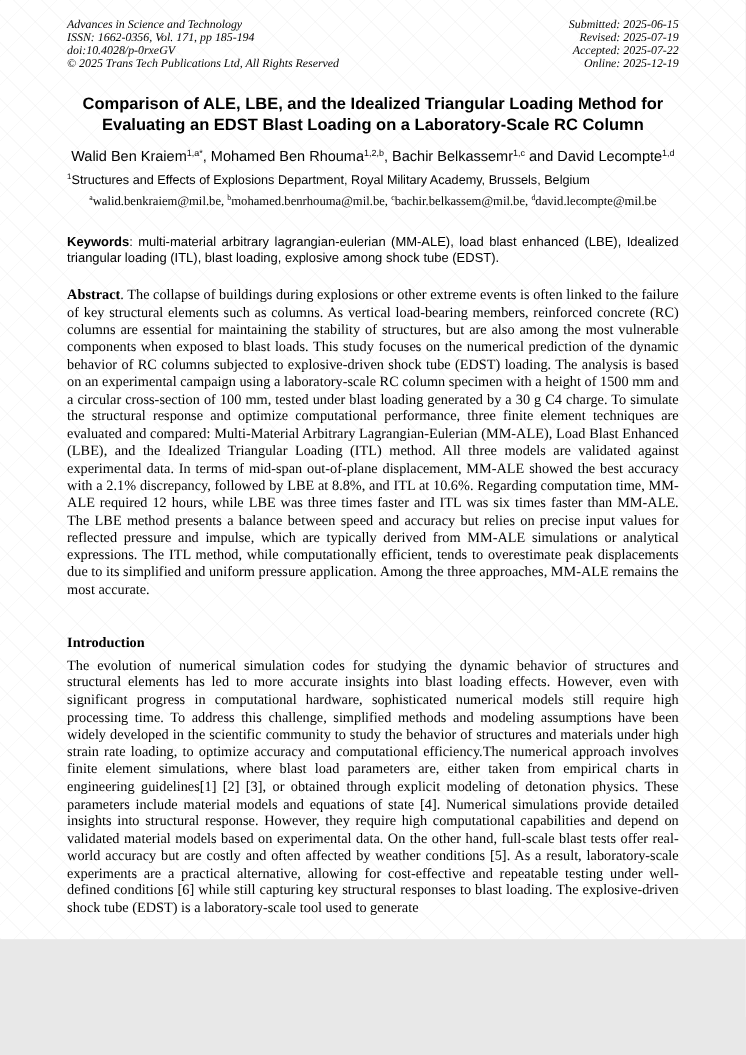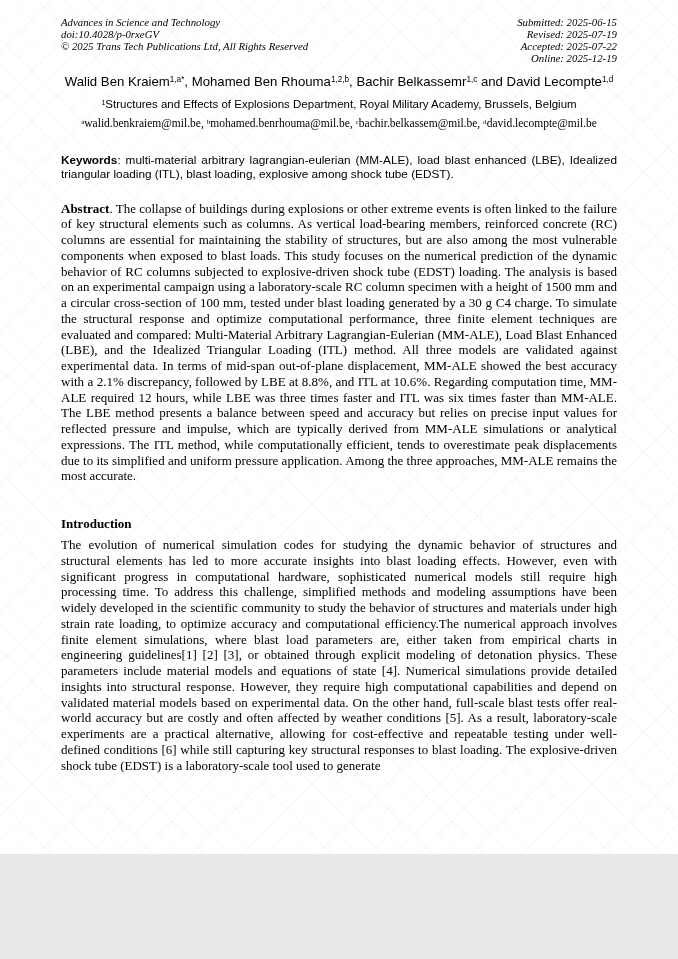--- a/index.html
+++ b/index.html
@@ -46,21 +46,21 @@
     font-size: 0.62em;
     vertical-align: baseline;
     position: relative;
     top: -0.45em;
     line-height: 0;
   }
   .affil {
     font-family: "Liberation Sans", sans-serif;
     font-size: 11.5px;
     line-height: 14px;
-    text-align: center;
+    text-align: left;
     margin-top: 9px;
   }
   .affil.first { margin-top: 6px; }
   .emails {
     font-family: Liberation Serif, serif;
     font-size: 11.5px;
     line-height: 15px;
     text-align: center;
     margin-top: 5px;
   }
@@ -92,31 +92,33 @@
   }
 </style>
 </head>
 <body>
 
 <div class="page">
 
   <div class="journal-header">
     <div class="hdr-left">
       <div>Advances in Science and Technology</div>
+      <div>ISSN: 1662-0356, Vol. 171, pp 185-194</div>
       <div>doi:10.4028/p-0rxeGV</div>
       <div>© 2025 Trans Tech Publications Ltd, All Rights Reserved</div>
     </div>
     <div class="hdr-right">
       <div>Submitted: 2025-06-15</div>
       <div>Revised: 2025-07-19</div>
       <div>Accepted: 2025-07-22</div>
       <div>Online: 2025-12-19</div>
     </div>
   </div>
 
+  <h1 class="paper-title">Comparison of ALE, LBE, and the Idealized Triangular Loading Method for Evaluating an EDST Blast Loading on a Laboratory-Scale RC Column</h1>
 
   <div class="authors"><span><span>Walid Ben Kraiem</span><sup>1,a*</sup><span>, </span></span><span><span>Mohamed Ben Rhouma</span><sup>1,2,b</sup><span>, </span></span><span><span>Bachir Belkassemr</span><sup>1,c</sup><span> </span></span><span><span>and David Lecompte</span><sup>1,d</sup></span></div>
 
   <div class="affil first"><sup>1</sup><span>Structures and Effects of Explosions Department, Royal Military Academy, Brussels, Belgium</span></div>
 
   <div class="emails"><span><sup>a</sup><span>walid.benkraiem@mil.be</span><span>, </span></span><span><sup>b</sup><span>mohamed.benrhouma@mil.be</span><span>, </span></span><span><sup>c</sup><span>bachir.belkassem@mil.be</span><span>, </span></span><span><sup>d</sup><span>david.lecompte@mil.be</span></span></div>
 
   <p class="keywords"><span class="bold">Keywords</span><span>: multi-material arbitrary lagrangian-eulerian (MM-ALE), load blast enhanced (LBE), Idealized triangular loading (ITL), blast loading, explosive among shock tube (EDST).</span></p>
 
   <p class="abstract"><span class="bold">Abstract</span><span>. The collapse of buildings during explosions or other extreme events is often linked to the failure of key structural elements such as columns. As vertical load-bearing members, reinforced concrete (RC) columns are essential for maintaining the stability of structures, but are also among the most vulnerable components when exposed to blast loads. This study focuses on the numerical prediction of the dynamic behavior of RC columns subjected to explosive-driven shock tube (EDST) loading. The analysis is based on an experimental campaign using a laboratory-scale RC column specimen with a height of 1500 mm and a circular cross-section of 100 mm, tested under blast loading generated by a 30 g C4 charge. To simulate the structural response and optimize computational performance, three finite element techniques are evaluated and compared: Multi-Material Arbitrary Lagrangian-Eulerian (MM-ALE), Load Blast Enhanced (LBE), and the Idealized Triangular Loading (ITL) method. All three models are validated against experimental data. In terms of mid-span out-of-plane displacement, MM-ALE showed the best accuracy with a 2.1% discrepancy, followed by LBE at 8.8%, and ITL at 10.6%. Regarding computation time, MM-ALE required 12 hours, while LBE was three times faster and ITL was six times faster than MM-ALE. The LBE method presents a balance between speed and accuracy but relies on precise input values for reflected pressure and impulse, which are typically derived from MM-ALE simulations or analytical expressions. The ITL method, while computationally efficient, tends to overestimate peak displacements due to its simplified and uniform pressure application. Among the three approaches, MM-ALE remains the most accurate.</span></p>

